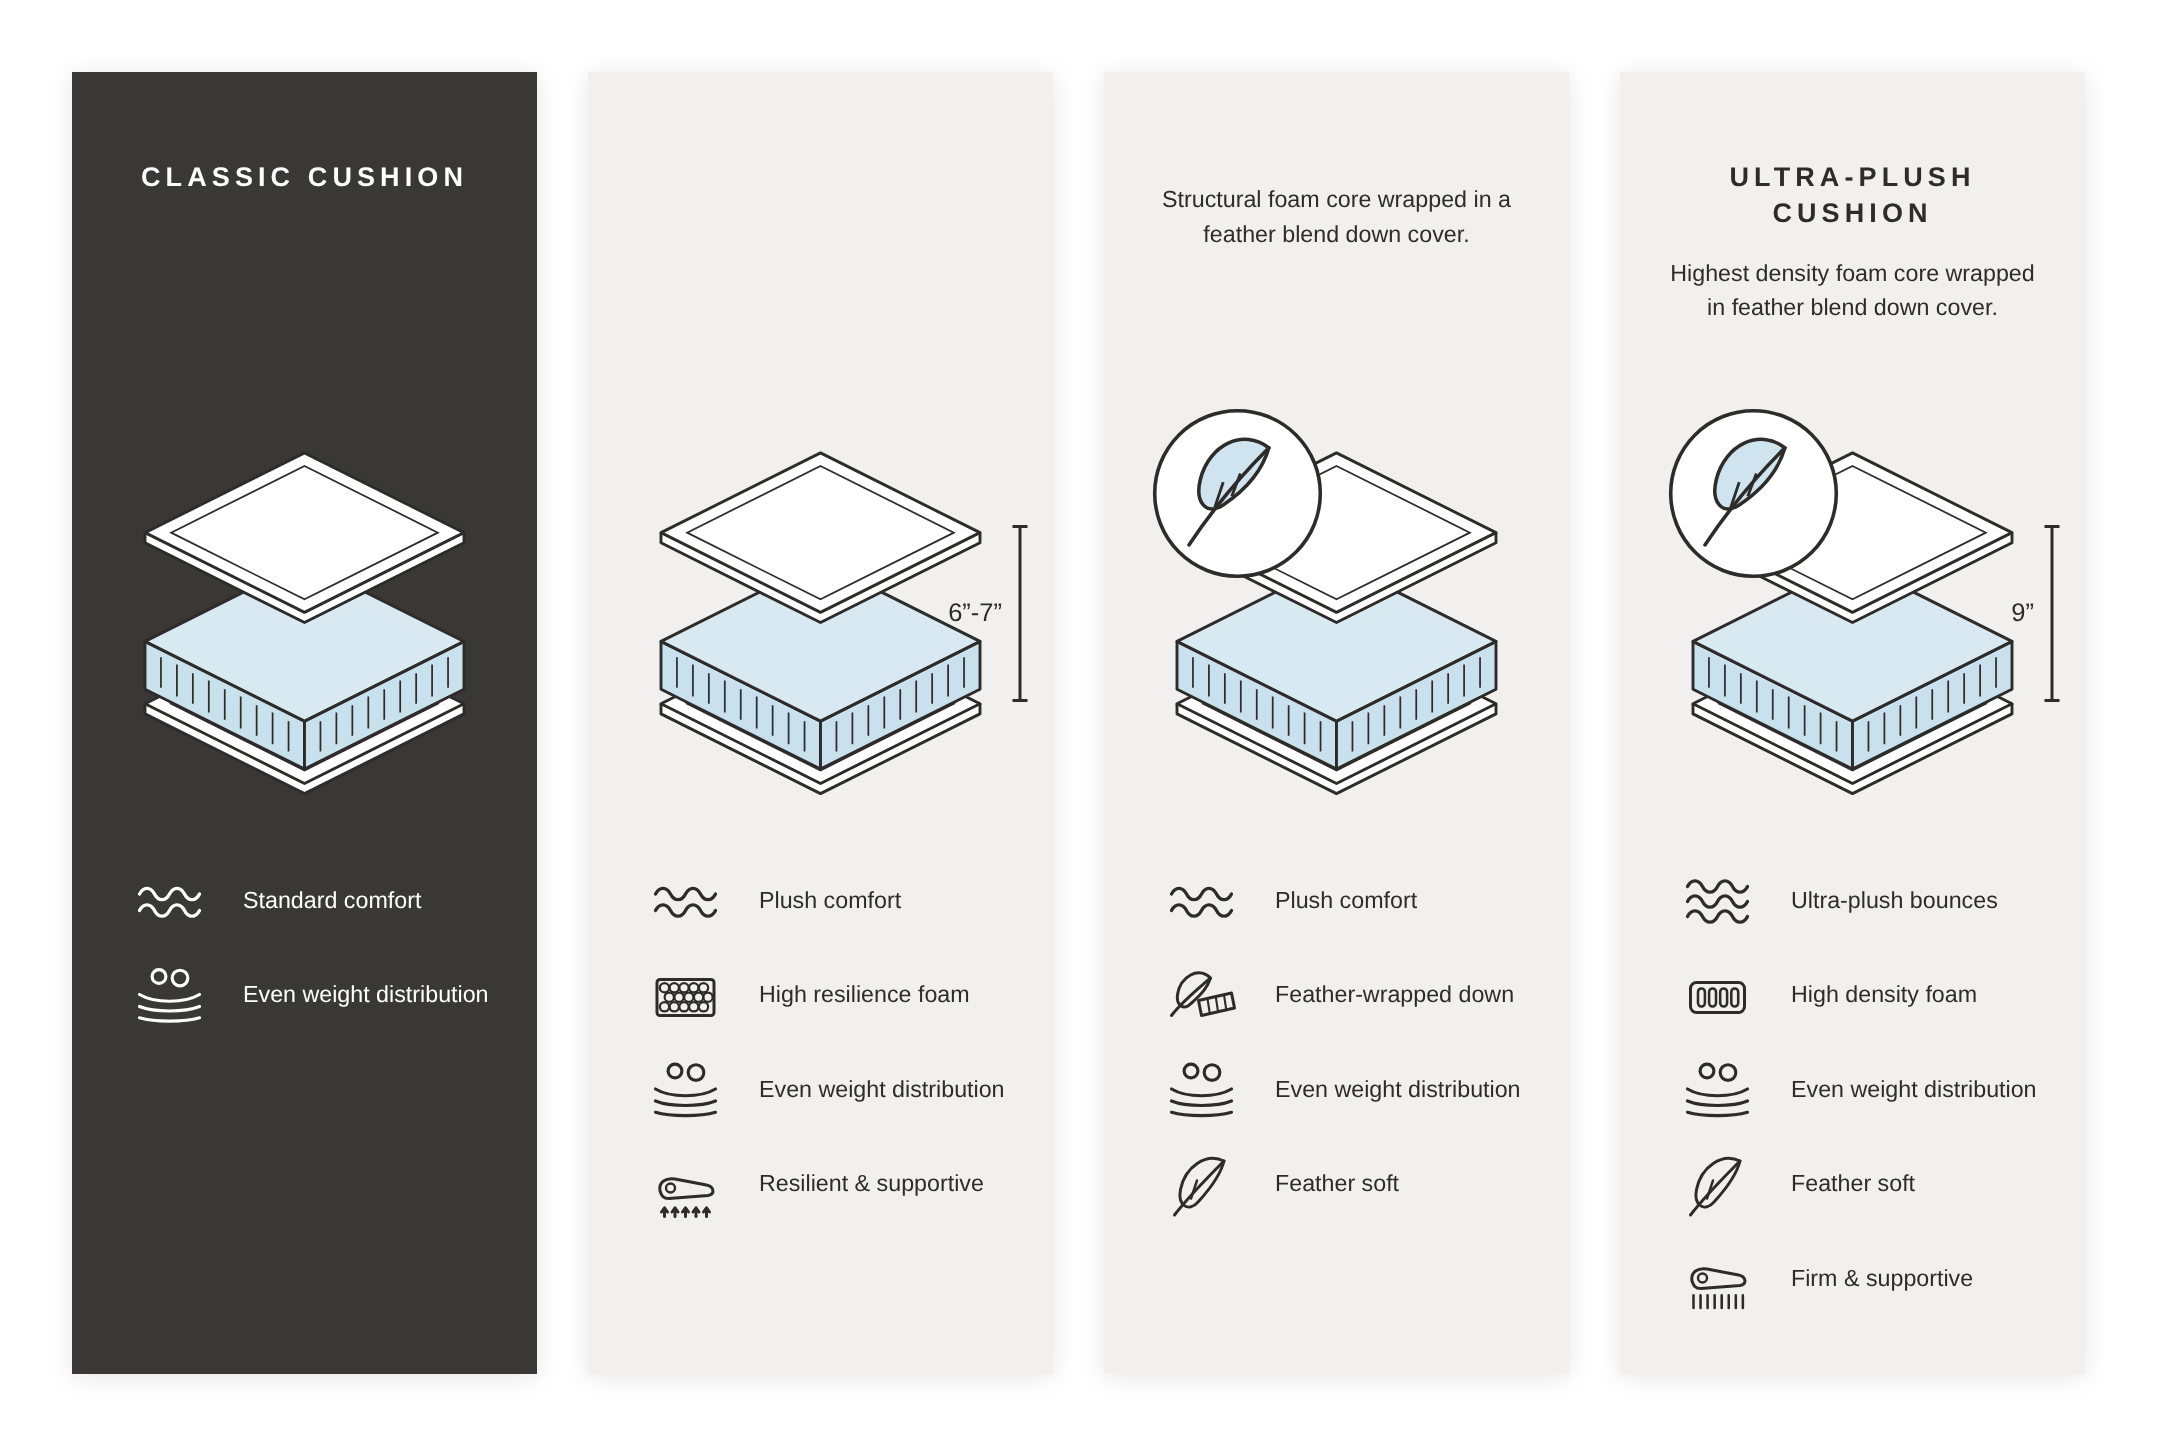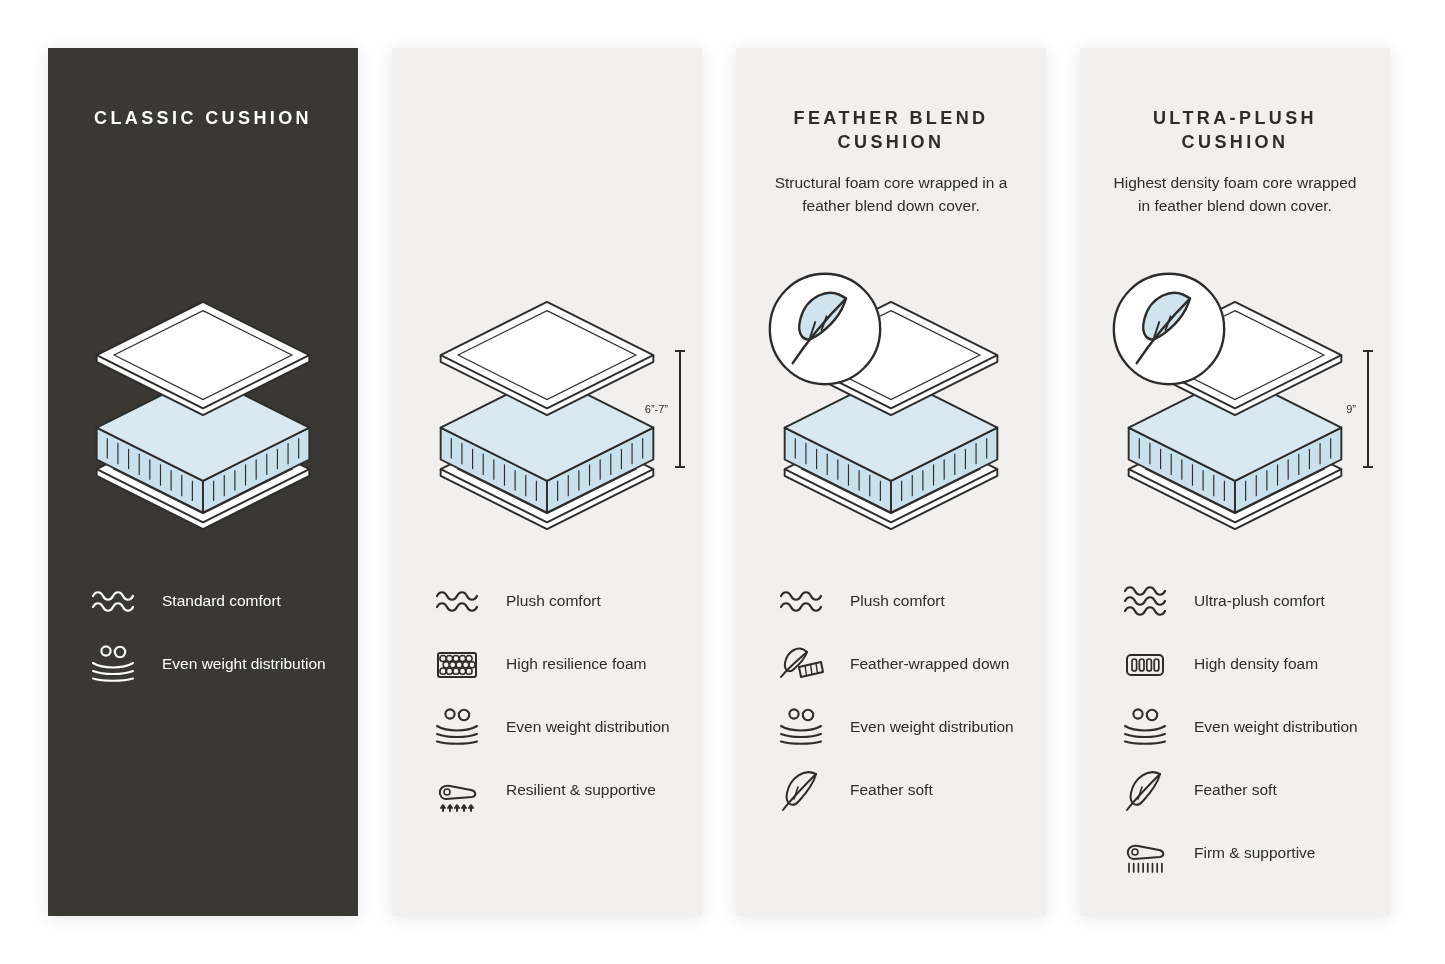--- a/index.html
+++ b/index.html
@@ -42,21 +42,21 @@
     width:232px; height:232px;
   }
   .badge {
     position:absolute; left:30px; top:-20px;
     width:118px; height:118px; z-index:2;
   }
   .measure {
     position:absolute; right:16px; top:58px;
     display:flex; align-items:center; gap:6px; z-index:2;
   }
-  .measure-label { font-size:11px; white-space:nowrap; }
+  .measure-label { font-size:17px; white-space:nowrap; }
   .measure-line { display:block; }
   .features {
     position:absolute; left:40px; right:20px; top:529px;
   }
   .feature {
     display:flex; align-items:center; gap:24px;
     min-height:46px; margin-bottom:15px;
   }
   .ficon { flex:0 0 50px; display:flex; justify-content:center; }
   .icon { width:48px; height:48px; color:inherit; display:block; }
@@ -292,21 +292,20 @@
               <use href="#sym-icon-resilient"></use>
             </svg>
           </span>
         <span class="flabel">Resilient &amp; supportive</span>
       </div>
     </div>
   </section>
 
   <section class="panel light">
     <div class="head">
-      <h2 class="title">FEATHER BLEND CUSHION</h2>
       <p class="desc">Structural foam core wrapped in a feather blend down cover.</p>
     </div>
     <div class="diagram">
       <svg class="cushion" viewBox="0 0 240 240">
           <use href="#sym-cushion"></use>
         </svg>
       <svg class="badge" viewBox="0 0 124 124">
           <use href="#sym-feather-badge"></use>
         </svg>
     </div>
@@ -369,21 +368,21 @@
         </svg>
       </div>
     </div>
     <div class="features">
       <div class="feature">
         <span class="ficon">
             <svg class="icon" viewBox="0 0 48 48">
               <use href="#sym-icon-waves3"></use>
             </svg>
           </span>
-        <span class="flabel">Ultra-plush comfort</span>
+        <span class="flabel">Ultra-plush bounces</span>
       </div>
       <div class="feature">
         <span class="ficon">
             <svg class="icon" viewBox="0 0 48 48">
               <use href="#sym-icon-density"></use>
             </svg>
           </span>
         <span class="flabel">High density foam</span>
       </div>
       <div class="feature">

